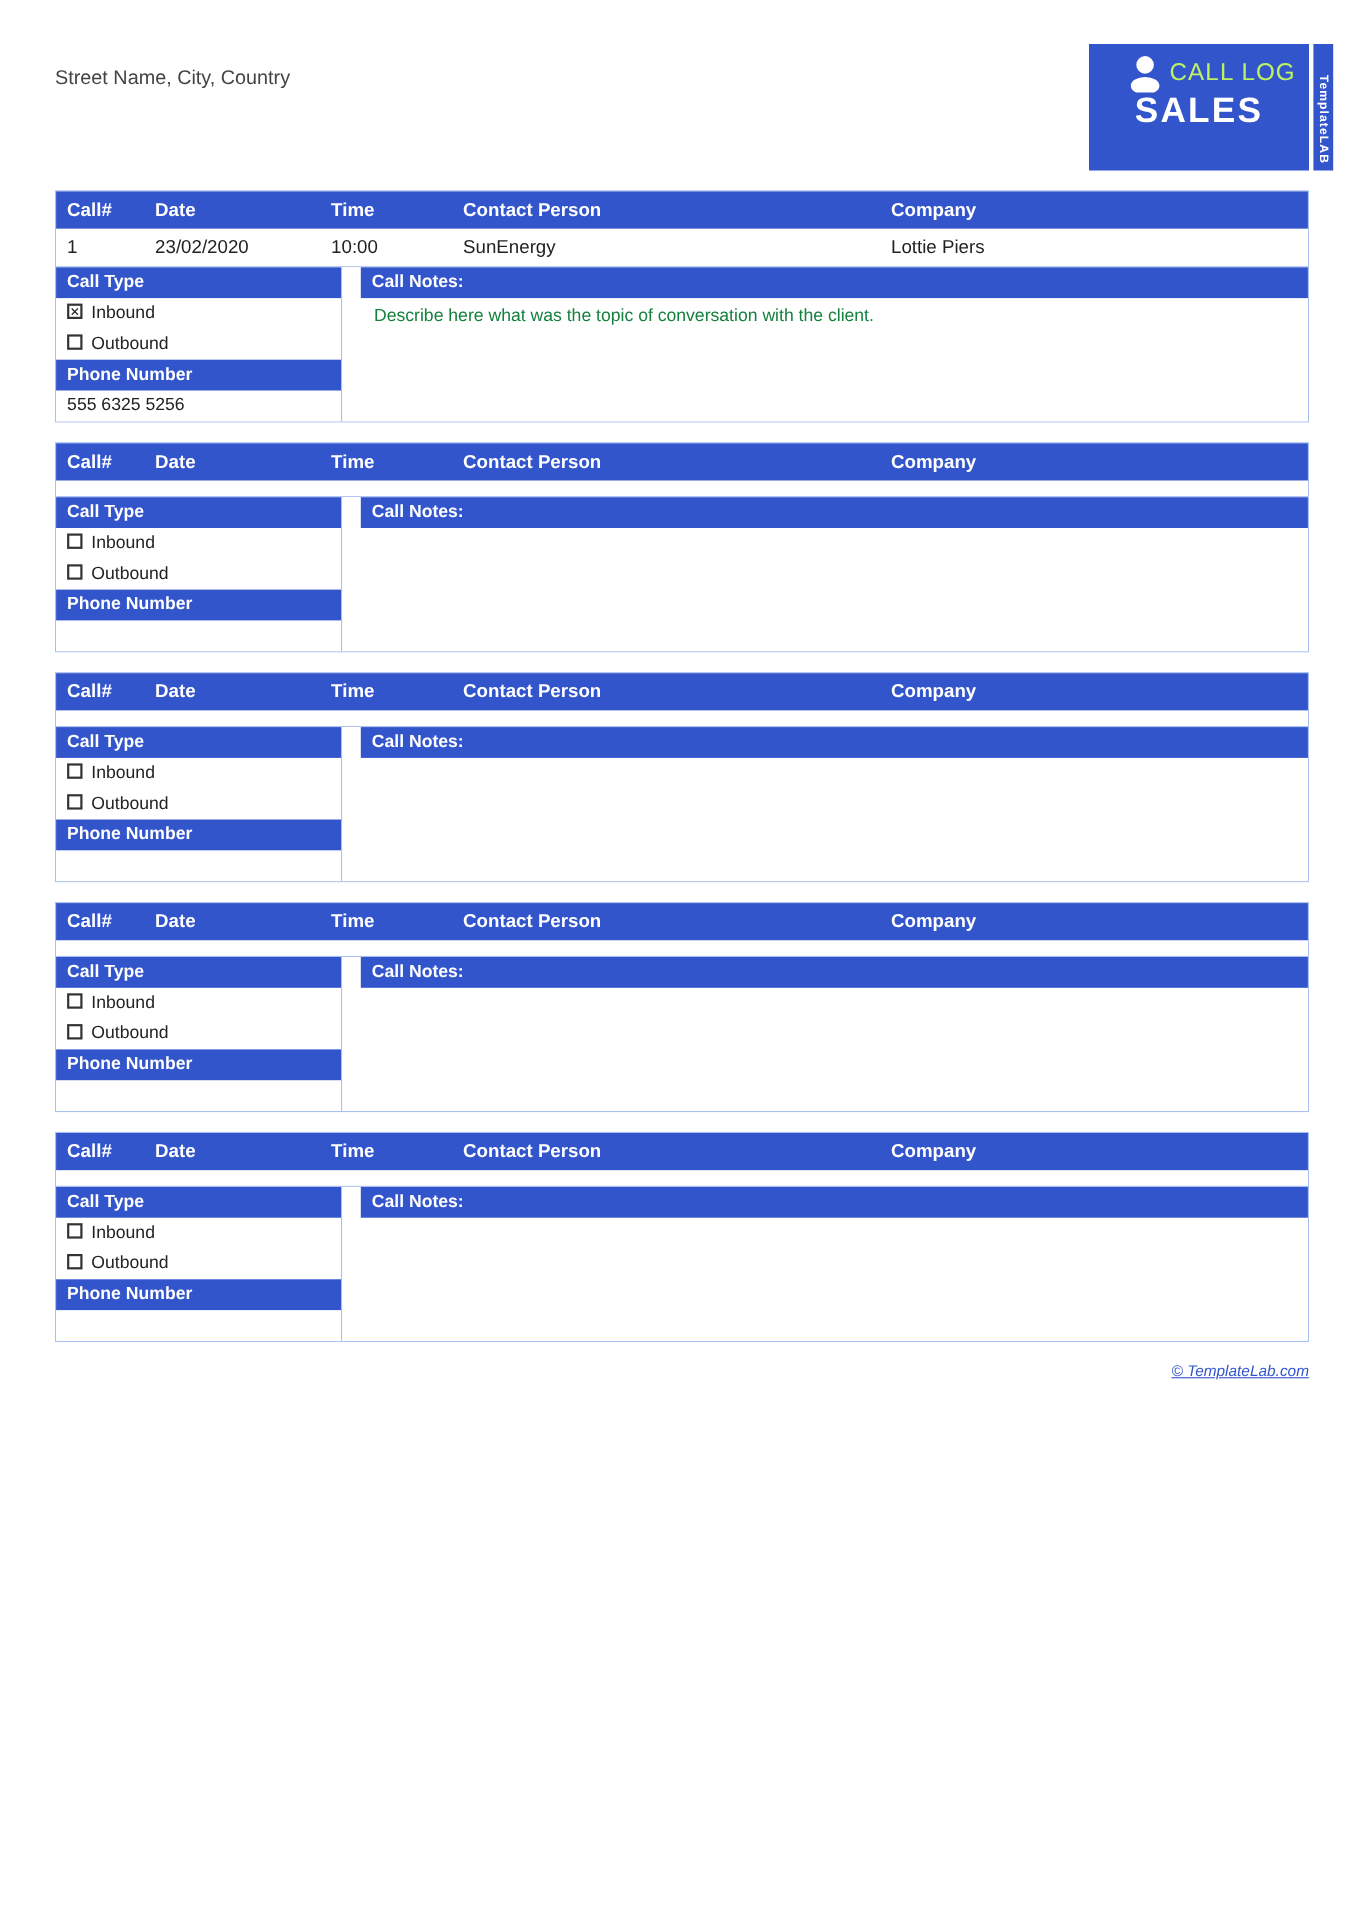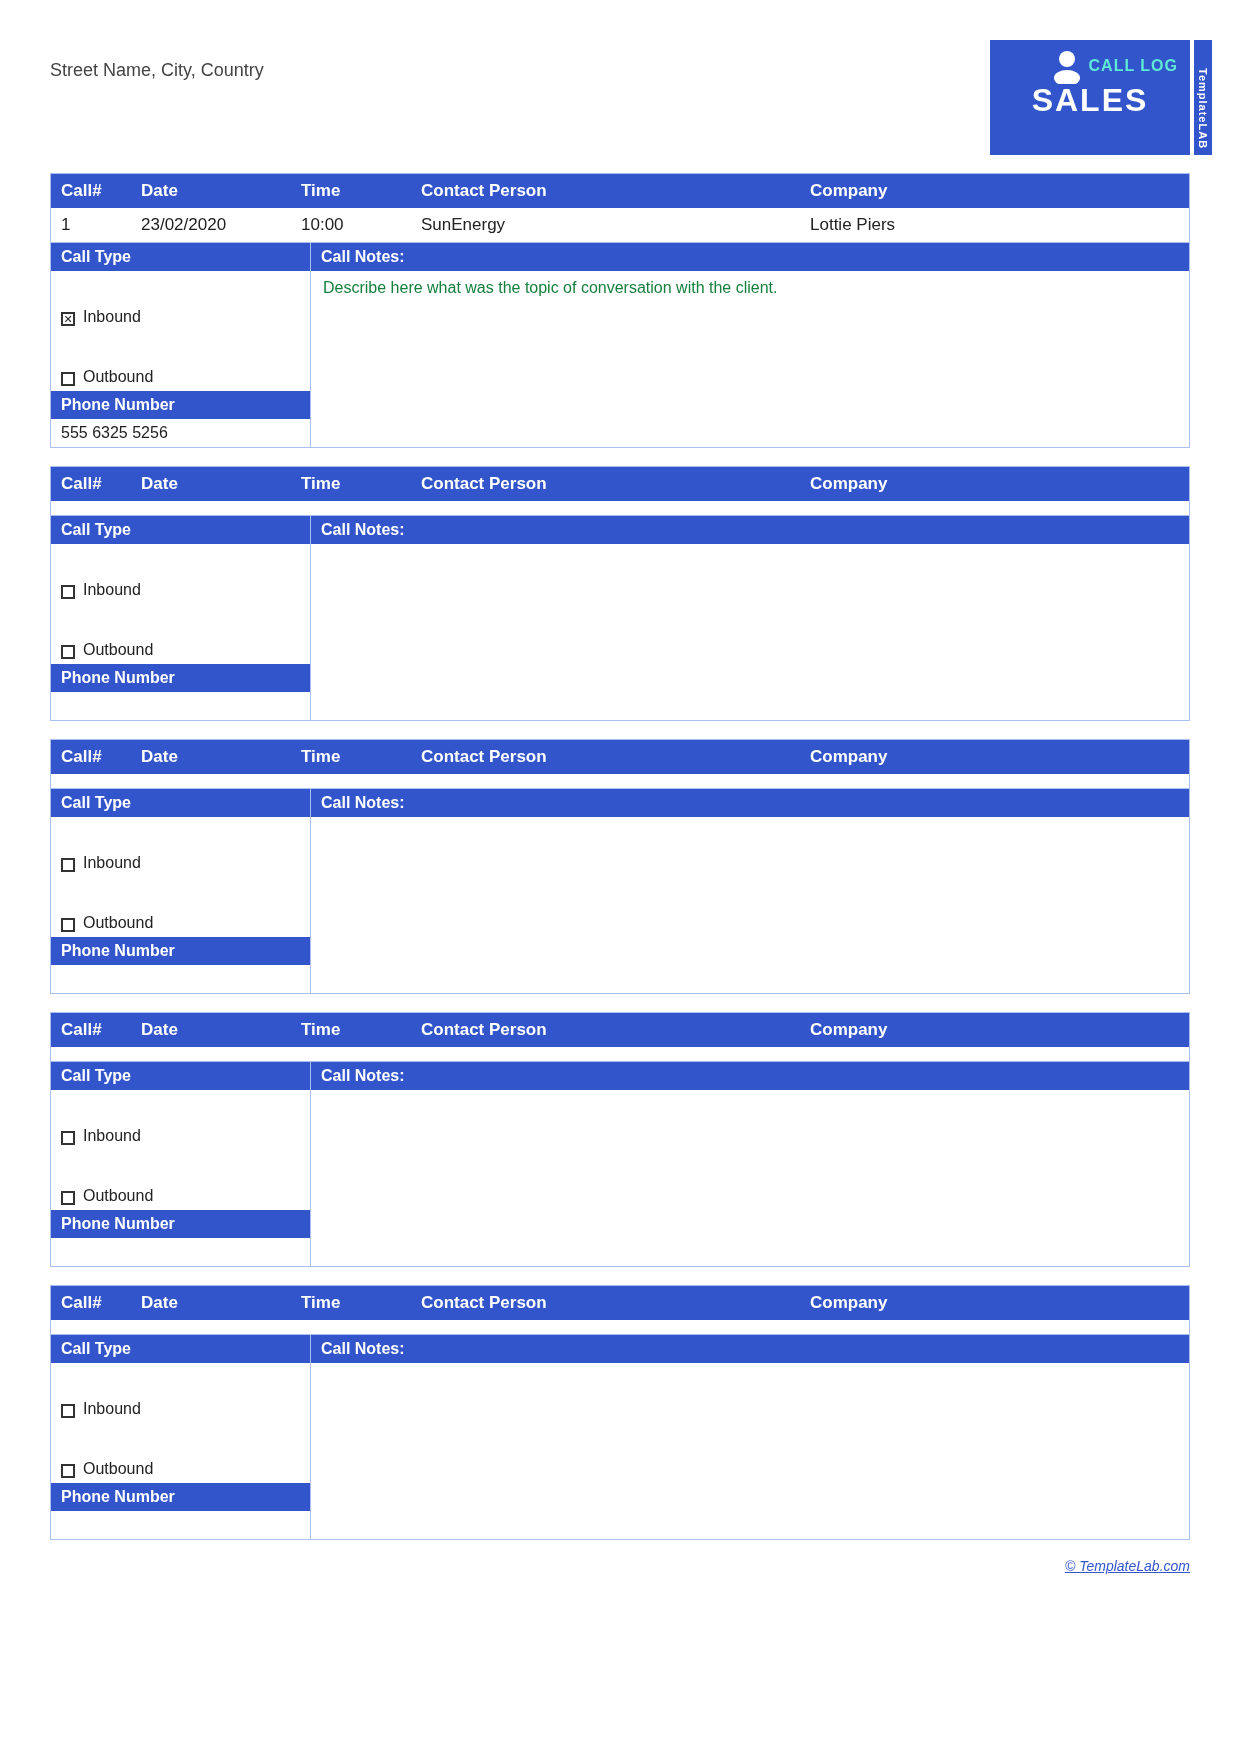--- a/index.html
+++ b/index.html
@@ -112,41 +112,41 @@
 
     .entry-data-row .col {
       padding: 7px 10px;
       color: #222;
     }
 
     .entry-body {
       display: grid;
       grid-template-columns: 260px 1fr;
       background: #fff;
+      gap: 17px;
     }
 
     .left-panel {
       border-right: 1px solid #aac0f0;
     }
 
     .section-label {
       background: #3355cc;
       color: #fff;
       font-weight: 700;
       font-size: 16px;
       padding: 5px 10px;
     }
 
     .check-row {
       display: flex;
-      align-items: flex-end;
+      align-items: flex-start;
       gap: 8px;
       padding: 5px 10px;
       font-size: 16px;
-      margin-top: 32px;
     }
 
     .checkbox {
       width: 14px;
       height: 14px;
       border: 2px solid #333;
       display: inline-flex;
       align-items: center;
       justify-content: center;
       font-size: 12px;
@@ -204,21 +204,21 @@
   </div>
   <div class="logo-block">
     <div class="logo-box" style="position:relative;">
       
       <div class="logo-top-row">
 
         <svg width="36" height="36" viewBox="0 0 36 36">
           <circle cx="18" cy="11" r="8" fill="#fff"></circle>
           <ellipse cx="18" cy="30" rx="13" ry="8" fill="#fff"></ellipse>
         </svg>
-        <span style="font-size:16px;font-weight:700;color:#5eead4;letter-spacing:1px;">CALL LOG</span>
+        <span style="font-size:22px;font-weight:400;color:#bef264;letter-spacing:1px;">CALL LOG</span>
       </div>
       <div class="logo-sales">SALES</div>
       
       <div class="logo-sidebar-text" style="writing-mode:vertical-rl;position:absolute;right:-22px;top:0;background:#3355cc;color:#fff;font-size:11px;font-weight:700;height:115px;padding:6px 3px;letter-spacing:1px;">TemplateLAB</div>
     </div>
   </div>
 </div>
 
 <div id="entries-container">
     <div class="call-entry">

